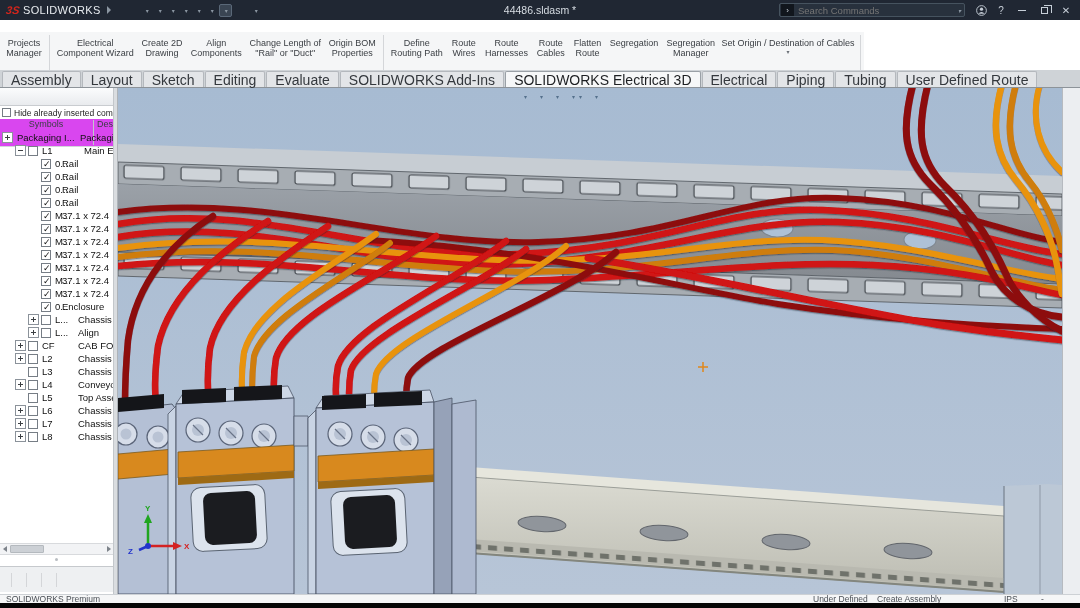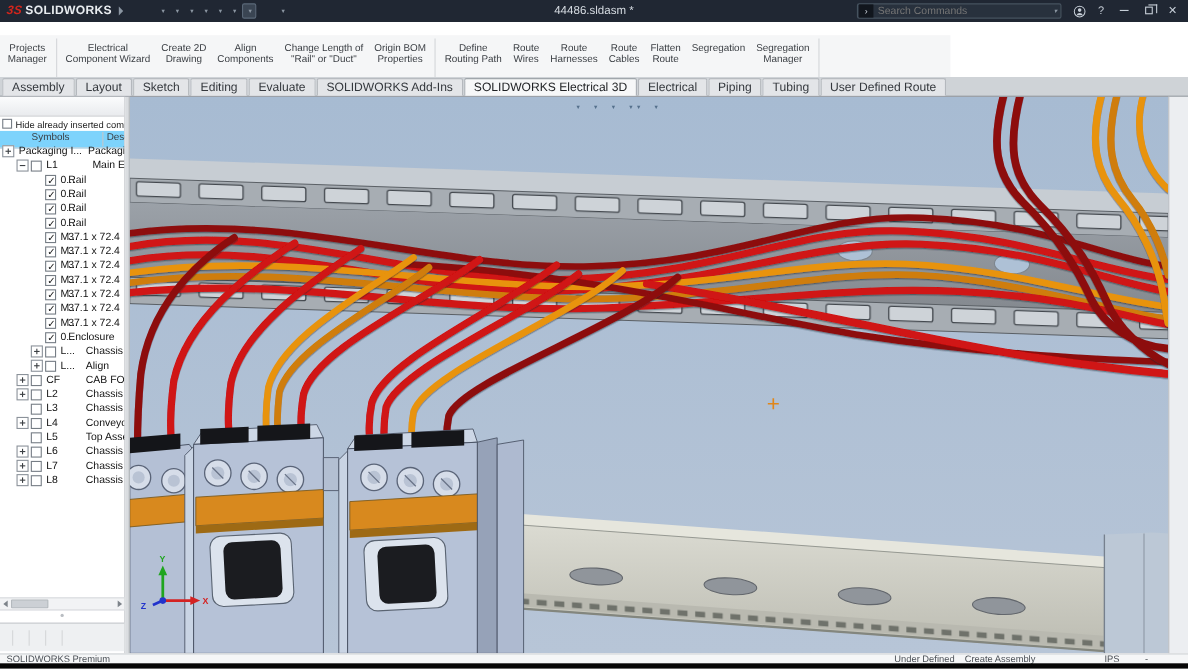--- a/index.html
+++ b/index.html
@@ -3,21 +3,21 @@
 <meta charset="utf-8">
 <style>
   *{box-sizing:border-box;margin:0;padding:0}
   html,body{width:1080px;height:608px;overflow:hidden}
   body{position:relative;font-family:"Liberation Sans",sans-serif;background:#fff;-webkit-font-smoothing:antialiased}
   .ic svg{display:block}
   
   .titlebar{position:absolute;top:0;left:0;width:1080px;height:20px;background:var(--titlebar_bg,#202733);display:flex;align-items:center;color:#c7cfd8}
   .logo{display:flex;align-items:center;margin-left:6px;font-size:11px;letter-spacing:.3px}
   .logo .mark{color:#d1251c;font-style:italic;font-weight:bold;margin-right:3px;transform:skewX(-8deg)}
-  .logo .word{color:#e8ecf0;font-weight:bold}
+  .logo .word{color:#e8ecf0;font-weight:normal}
   .caret-right{width:0;height:0;border-left:4px solid #8b96a2;border-top:4px solid transparent;border-bottom:4px solid transparent;margin-left:6px}
   .tb-tools{display:flex;align-items:center;margin-left:22px}
   .tbtn{display:inline-flex;align-items:center;padding:2px 3px;border-radius:2px;margin-right:2px}
   .tbtn.sel{background:#3a4553;border:1px solid #5a6878}
   .tbtn .ic svg{width:13px;height:13px}
   .tbtn .crt{font-size:6px;color:#8b96a2;margin-left:2px;font-style:normal}
   .doc-title{position:absolute;left:50%;transform:translateX(-50%);font-size:10.5px;color:#d6dce2;white-space:nowrap}
   .tb-right{margin-left:auto;display:flex;align-items:center;margin-right:6px}
   .searchbox{display:flex;align-items:center;width:186px;height:14px;background:#28313d;border:1px solid #46535f;border-radius:2px;margin-right:10px}
   .searchbox .pre{width:13px;height:12px;background:#11161d;color:#cfd6de;font-size:8px;display:flex;align-items:center;justify-content:center;margin:0 4px 0 1px}
@@ -37,30 +37,30 @@
   .rblbl{margin-top:2px;font-size:9px;line-height:10px;color:#3a3e43;text-align:center;white-space:nowrap}
   .rblbl span{display:block}
   .rbtn .crt{font-size:6px;color:#6b7077;font-style:normal}
   .rsep{width:1px;height:42px;background:#d4d6d9;margin:3px 3px 0}
   .rcorner{position:absolute;top:4px;right:8px;display:flex;align-items:center;gap:7px}
   .rcorner .ic svg{width:14px;height:14px}
   .rcollapse{position:absolute;right:42px;bottom:4px;width:8px;height:5px}
   .rcollapse::after{content:"";position:absolute;left:0;top:2px;width:6px;height:6px;border-left:1.5px solid #6b7077;border-top:1.5px solid #6b7077;transform:rotate(45deg)}
   
   .tabsbar{position:absolute;top:70px;left:0;width:1080px;height:18px;background:#cfd3d7;border-bottom:1px solid #8d9399;display:flex;align-items:flex-end;padding-left:2px}
-  .tab{height:16px;display:inline-flex;align-items:center;padding:0 8px;font-size:11px;color:#34383d;background:#e3e5e8;border:1px solid #b4b8bd;border-bottom:none;border-radius:2px 2px 0 0;margin-right:1px;white-space:nowrap}
+  .tab{height:16px;display:inline-flex;align-items:center;padding:0 8px;font-size:14px;color:#34383d;background:#e3e5e8;border:1px solid #b4b8bd;border-bottom:none;border-radius:2px 2px 0 0;margin-right:1px;white-space:nowrap}
   .tab.active{background:#f6f7f8;font-weight:normal;color:#1d1f22;border-color:#9aa0a6}
   
   .lpanel{position:absolute;top:88px;left:0;width:114px;height:506px;background:#fff;overflow:hidden;border-right:1px solid #c3c7cb}
   .split{position:absolute;top:88px;left:114px;width:4px;height:506px;background:#dadde0;border-right:1px solid #aeb3b8}
   .lp-toolbar{height:18px;display:flex;align-items:center;gap:4px;padding:0 3px;background:linear-gradient(#fbfcfd,#e9ebee);border-bottom:1px solid #c9ccd0}
   .lp-toolbar .ic svg,.lpb .ic svg{width:13px;height:13px}
   .lp-hide{height:13px;display:flex;align-items:center;font-size:8.5px;color:#222;white-space:nowrap;overflow:hidden;padding-left:2px}
   .lp-hide .cbx{width:9px;height:9px;border:1px solid #767d85;background:#fff;margin-right:3px;flex:none}
-  .lp-cols{height:16px;background:#7dd3fc;border-bottom:1px solid #d2d5d9;font-size:9px;color:#3a3e43;position:relative}
+  .lp-cols{height:28px;background:#d946ef;border-bottom:1px solid #d2d5d9;font-size:9px;color:#3a3e43;position:relative}
   .lp-cols .c1{position:absolute;left:0;width:92px;text-align:center;top:0}
   .lp-cols .c2{position:absolute;left:97px;top:0}
   .lp-cols .cd{position:absolute;left:93px;top:1px;bottom:1px;width:1px;background:#c3c7cb}
   .tree{position:absolute;top:43px;left:0;right:0}
   .trow{height:13px;display:flex;align-items:center;position:relative;white-space:nowrap}
   .tind{display:inline-block;height:1px}
   .texp{width:11px;height:11px;min-width:11px;border:1px solid #8b929a;background:#fff;margin-right:2px;position:relative;display:inline-block}
   .texp::before{content:"";position:absolute;left:2px;right:2px;top:4px;height:1px;background:#3c4044}
   .texp.plus::after{content:"";position:absolute;top:2px;bottom:2px;left:4px;width:1px;background:#3c4044}
   .texp.empty{border:none;background:none;width:13px;min-width:13px;margin-right:0}
@@ -393,20 +393,33 @@
           <svg viewBox="0 0 20 20" width="100%" height="100%" style="width:inherit;height:inherit">
             <rect x="5.5" y="2.5" width="9" height="15" fill="#f0b9b2" stroke="#b03326"></rect>
             <path d="M5.5 6.5h9M5.5 10h9M5.5 13.5h9" stroke="#2f7d2f" stroke-width="1.6"></path>
           </svg>
         </span>
         <span class="rblbl">
           <span>Segregation</span>
           <span>Manager</span>
         </span>
       </span>
+      <span class="rbtn">
+        <span class="ic ">
+          <svg viewBox="0 0 20 20" width="100%" height="100%" style="width:inherit;height:inherit">
+            <path d="M4 15c0-7 5-9 10-9" fill="none" stroke="#2a7d84" stroke-width="2.4"></path>
+            <path d="M13.5 2.5V9l4.5-3.2z" fill="#2a7d84"></path>
+            <circle cx="4" cy="16" r="1.8" fill="#444"></circle>
+          </svg>
+        </span>
+        <span class="rblbl">
+          <span>Set Origin / Destination of Cables</span>
+        </span>
+        <i class="crt">▾</i>
+      </span>
       <i class="rsep"></i>
     </div>
   <div class="rcorner">
     <span class="ic">
         <svg viewBox="0 0 20 20" width="100%" height="100%" style="width:inherit;height:inherit">
           <path d="M10 2l7 3.5v7L10 18l-7-5.5v-7z" fill="#cfe0ee" stroke="#4e7399"></path>
           <path d="M10 2v8m0 0l7 2.5M10 10L3 12.5" stroke="#4e7399" fill="none"></path>
           <circle cx="15" cy="15" r="3.5" fill="#bfe3bf" stroke="#2f7d2f"></circle>
         </svg>
       </span>

